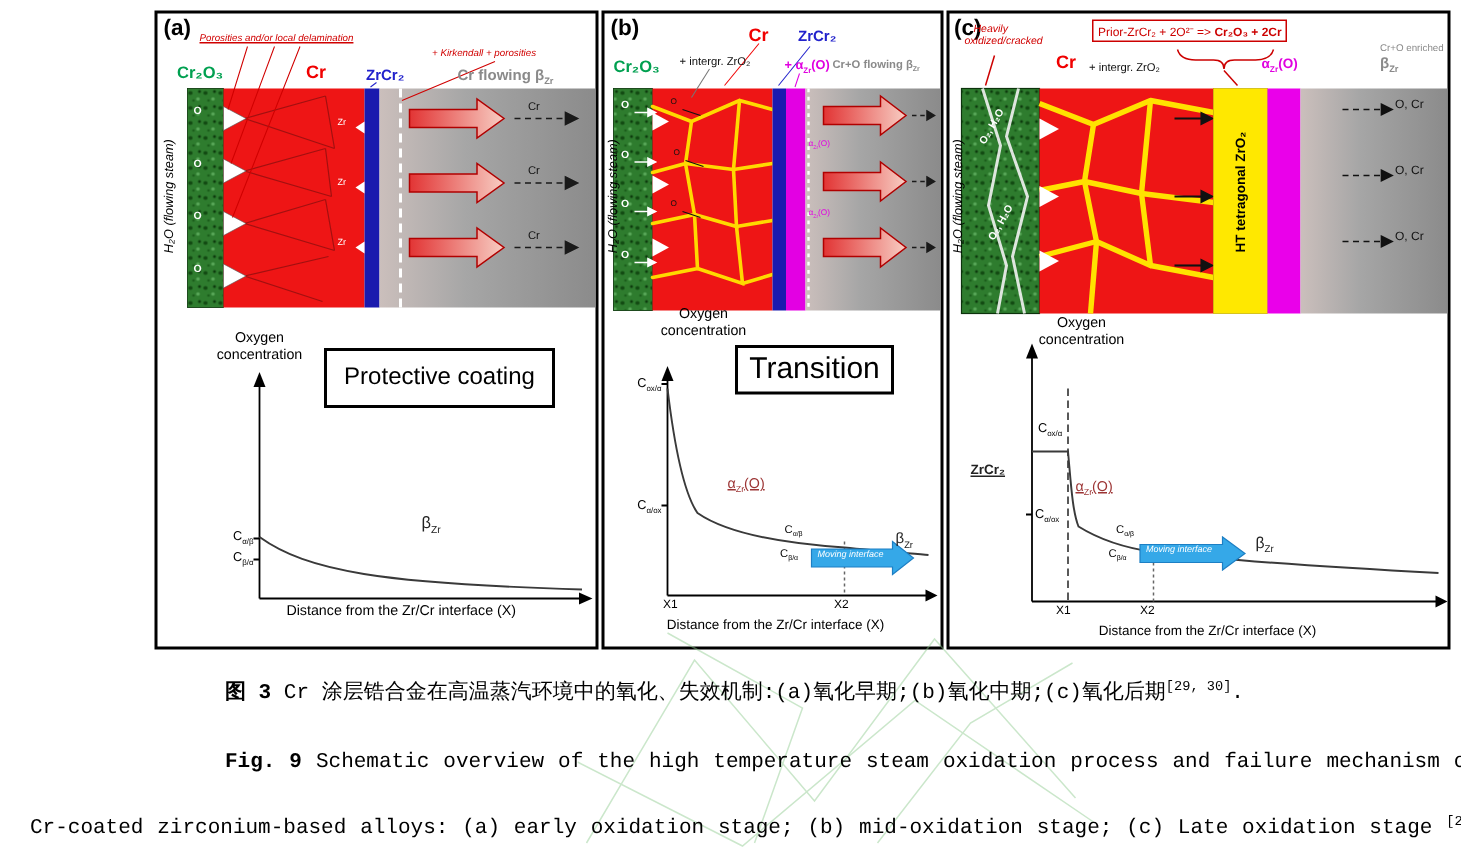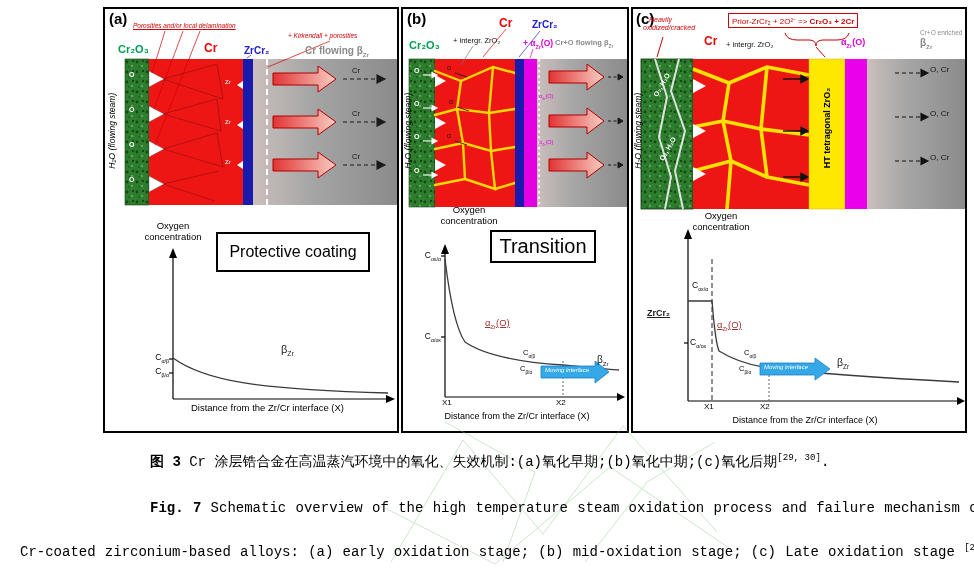--- a/index.html
+++ b/index.html
@@ -323,13 +323,13 @@
   <g stroke="#8cc98c" stroke-width="1" fill="none" opacity="0.45">
     <path d="M6,150 L78,28 L158,122 L238,14 L332,120"></path>
     <path d="M0,96 L110,152 L225,55 L344,136"></path>
     <path d="M60,10 L150,60 L118,150"></path>
     <path d="M200,150 L262,70 L330,30"></path>
   </g>
 </svg>
 
 <p class="caption" id="cap-zh"><span class="cap-prefix">图 3</span><span> Cr 涂层锆合金在高温蒸汽环境中的氧化、失效机制:(a)氧化早期;(b)氧化中期;(c)氧化后期</span><sup>[29, 30]</sup><span>.</span></p>
 
-<p class="caption" id="cap-en"><span class="cap-prefix">Fig. 7</span><span> Schematic overview of the high temperature steam oxidation process and failure mechanism of Cr-coated zirconium-based alloys: (a) early oxidation stage; (b) mid-oxidation stage; (c) Late oxidation stage </span><sup>[29, 30]</sup><span>.</span></p>
+<p class="caption" id="cap-en"><span class="cap-prefix">Fig. 9</span><span> Schematic overview of the high temperature steam oxidation process and failure mechanism of Cr-coated zirconium-based alloys: (a) early oxidation stage; (b) mid-oxidation stage; (c) Late oxidation stage </span><sup>[29, 30]</sup><span>.</span></p>
 
 </body></html>

